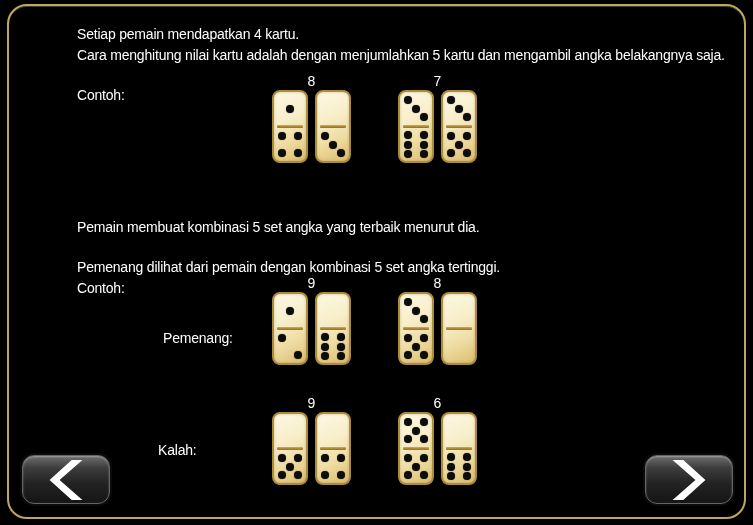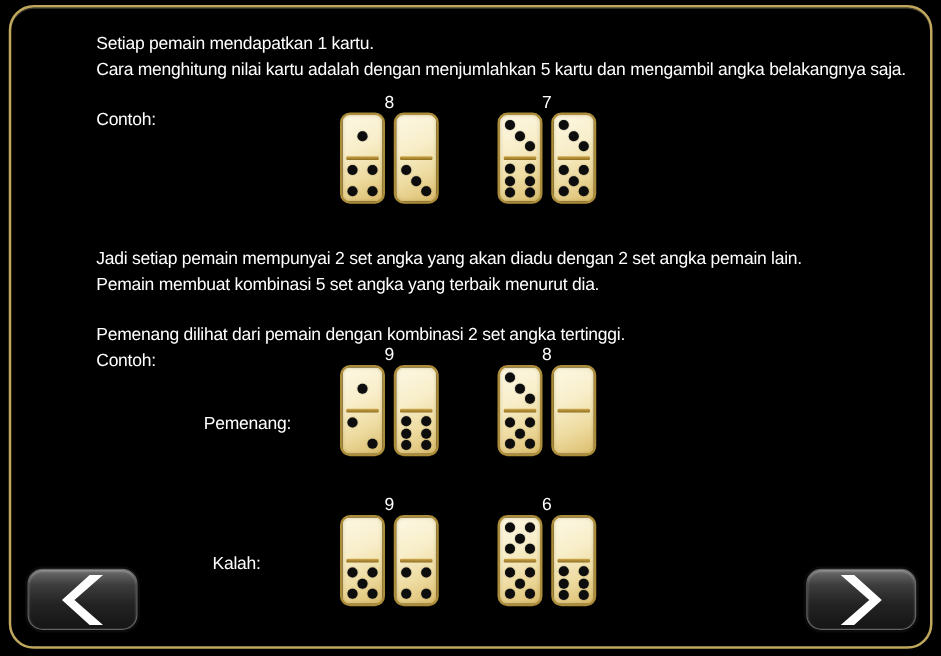--- a/index.html
+++ b/index.html
@@ -30,21 +30,21 @@
              box-shadow:0 0 0 2px #0b0b0b, inset 0 1px 2px rgba(255,255,255,.35);
              display:flex; align-items:center; justify-content:center; }
   .nav-btn svg { display:block; }
 </style>
 </head>
 <body>
 
 <div class="stage">
   <div class="frame"></div>
 
-  <div class="line" style="left:77px; top:27px">Setiap pemain mendapatkan 1 kartu.</div>
+  <div class="line" style="left:77px; top:27px">Setiap pemain mendapatkan 4 kartu.</div>
   <div class="line" style="left:77px; top:48px">Cara menghitung nilai kartu adalah dengan menjumlahkan 5 kartu dan mengambil angka belakangnya saja.</div>
   <div class="line" style="left:77px; top:88px">Contoh:</div>
 
   <div class="pair" style="left:272px; top:74px">
     <div class="pair-label">8</div>
     <div class="pair-dominoes">
       <div class="domino">
           <div class="half">
             <span class="pip" style="left: 50%; top: 50%;"></span>
           </div>
@@ -97,23 +97,22 @@
             <span class="pip" style="left: 26%; top: 24%;"></span>
             <span class="pip" style="left: 74%; top: 24%;"></span>
             <span class="pip" style="left: 50%; top: 50%;"></span>
             <span class="pip" style="left: 26%; top: 76%;"></span>
             <span class="pip" style="left: 74%; top: 76%;"></span>
           </div>
         </div>
     </div>
   </div>
 
-  <div class="line" style="left:77px; top:199px">Jadi setiap pemain mempunyai 2 set angka yang akan diadu dengan 2 set angka pemain lain.</div>
   <div class="line" style="left:77px; top:220px">Pemain membuat kombinasi 5 set angka yang terbaik menurut dia.</div>
-  <div class="line" style="left:77px; top:260px">Pemenang dilihat dari pemain dengan kombinasi 2 set angka tertinggi.</div>
+  <div class="line" style="left:77px; top:260px">Pemenang dilihat dari pemain dengan kombinasi 5 set angka tertinggi.</div>
   <div class="line" style="left:77px; top:281px">Contoh:</div>
 
   <div class="line" style="left:163px; top:331px">Pemenang:</div>
   <div class="pair" style="left:272px; top:276px">
     <div class="pair-label">9</div>
     <div class="pair-dominoes">
       <div class="domino">
           <div class="half">
             <span class="pip" style="left: 50%; top: 50%;"></span>
           </div>
@@ -156,21 +155,21 @@
           </div>
         </div>
       <div class="domino">
           <div class="half"></div>
           <div class="divider"></div>
           <div class="half"></div>
         </div>
     </div>
   </div>
 
-  <div class="line" style="left:170px; top:443px">Kalah:</div>
+  <div class="line" style="left:158px; top:443px">Kalah:</div>
   <div class="pair" style="left:272px; top:396px">
     <div class="pair-label">9</div>
     <div class="pair-dominoes">
       <div class="domino">
           <div class="half"></div>
           <div class="divider"></div>
           <div class="half">
             <span class="pip" style="left: 26%; top: 24%;"></span>
             <span class="pip" style="left: 74%; top: 24%;"></span>
             <span class="pip" style="left: 50%; top: 50%;"></span>

